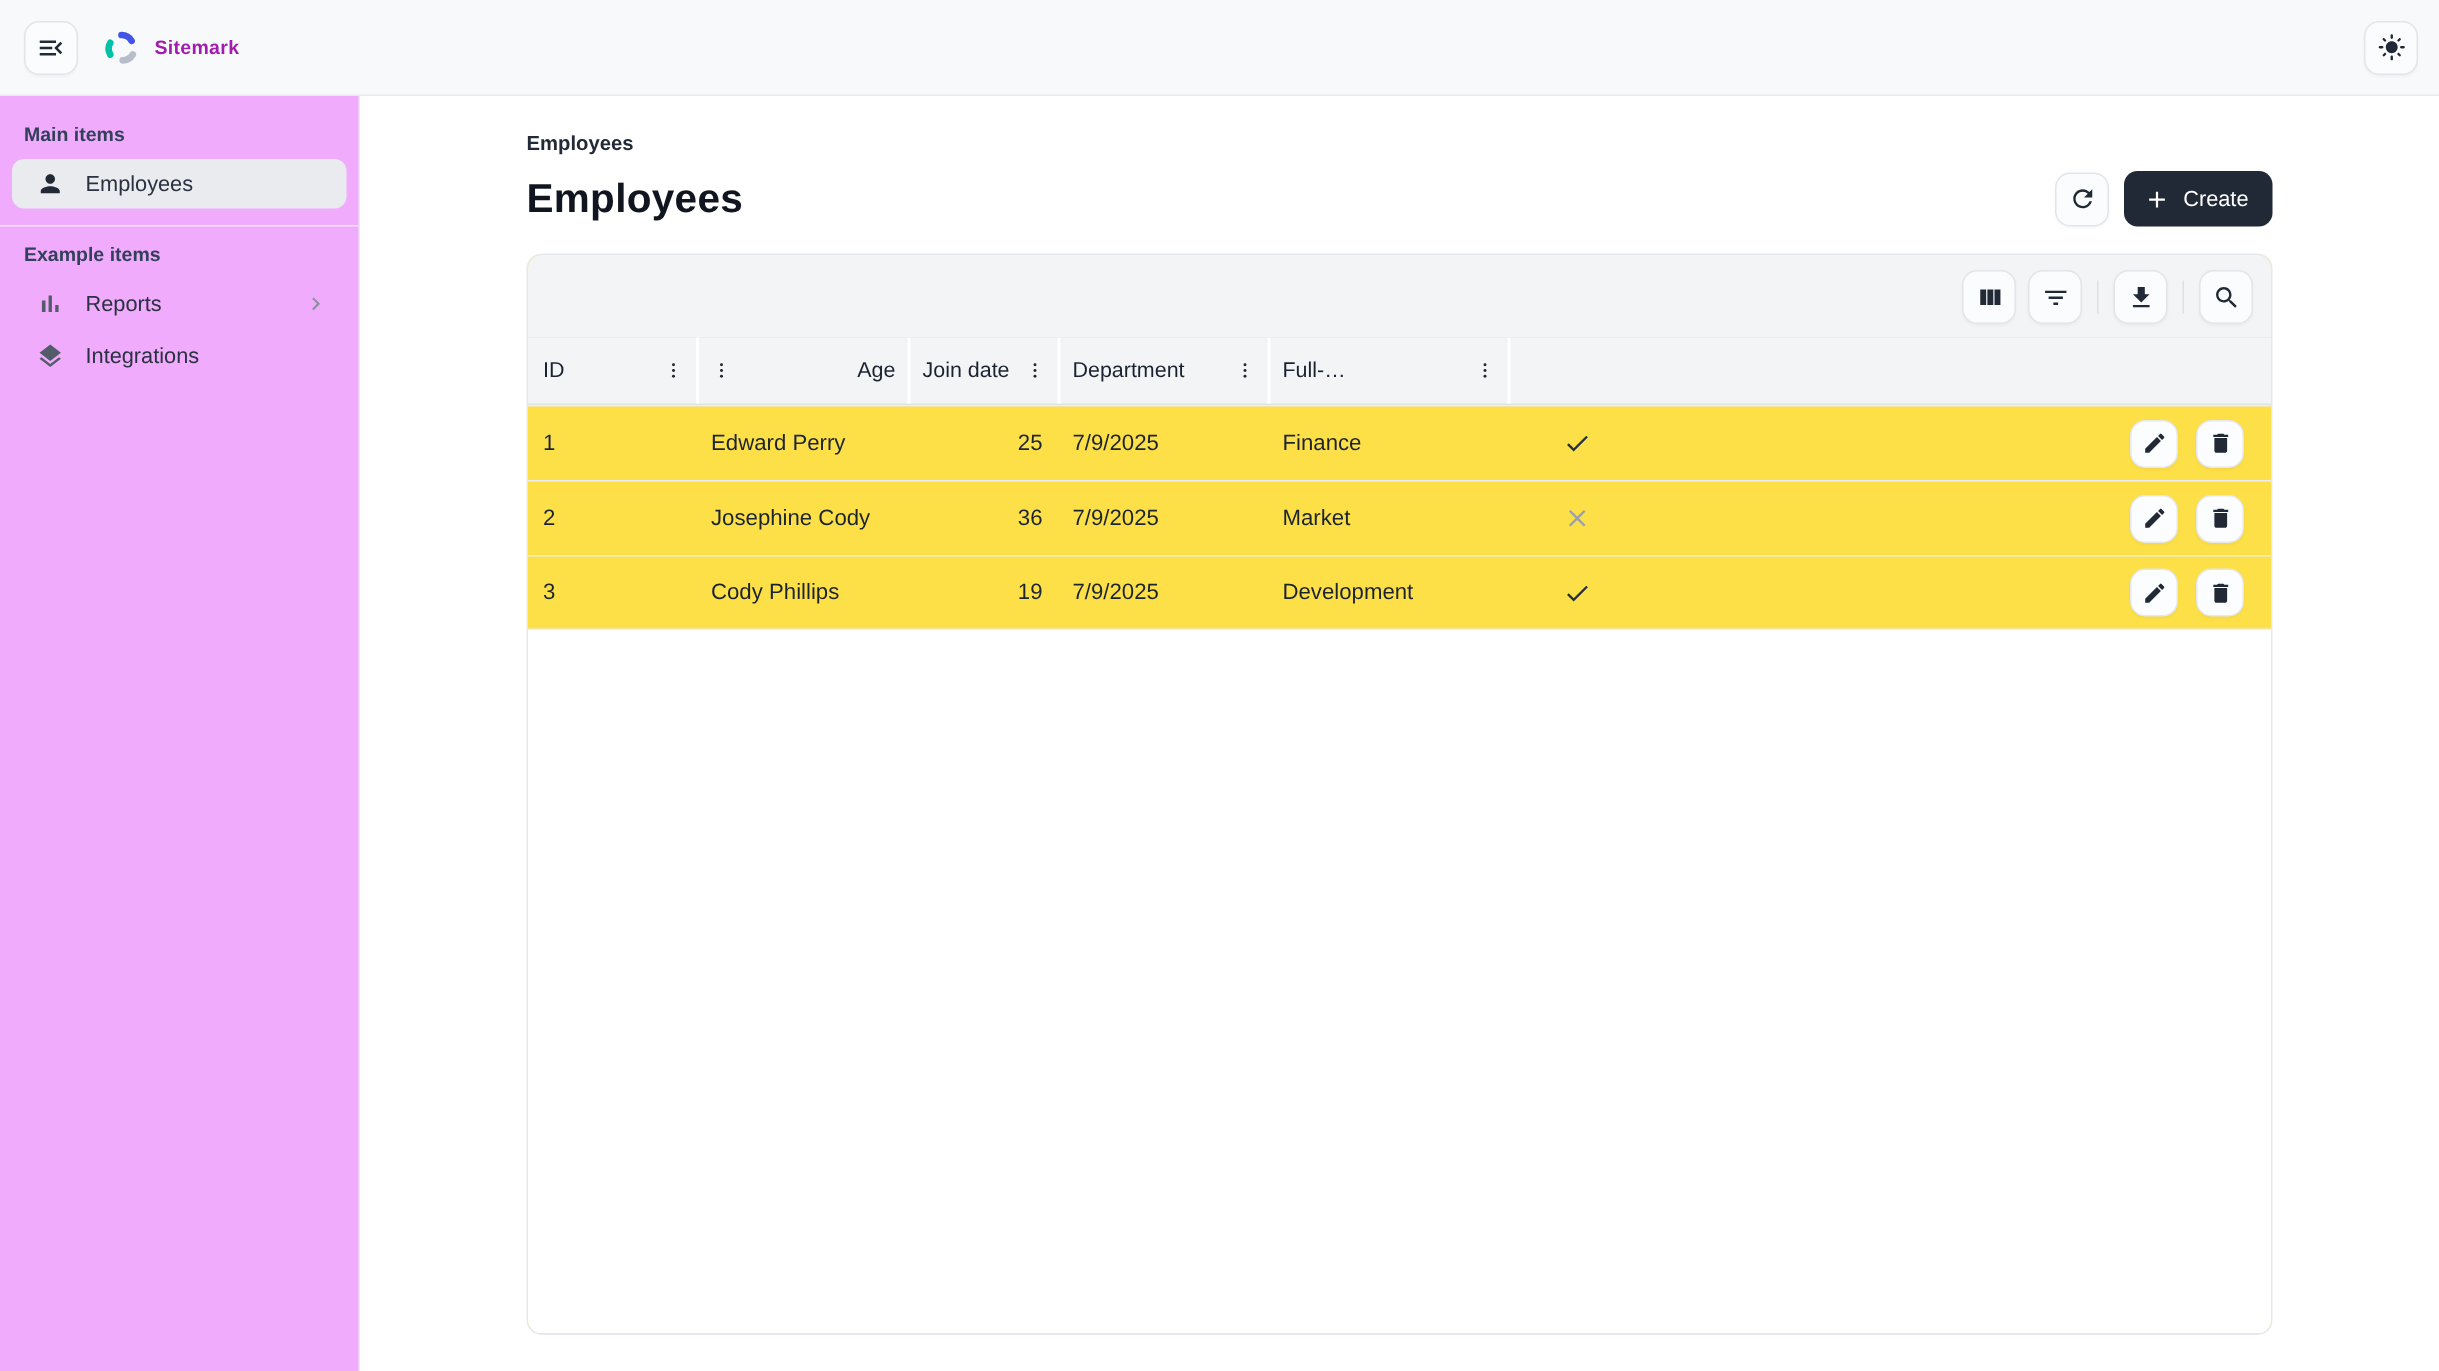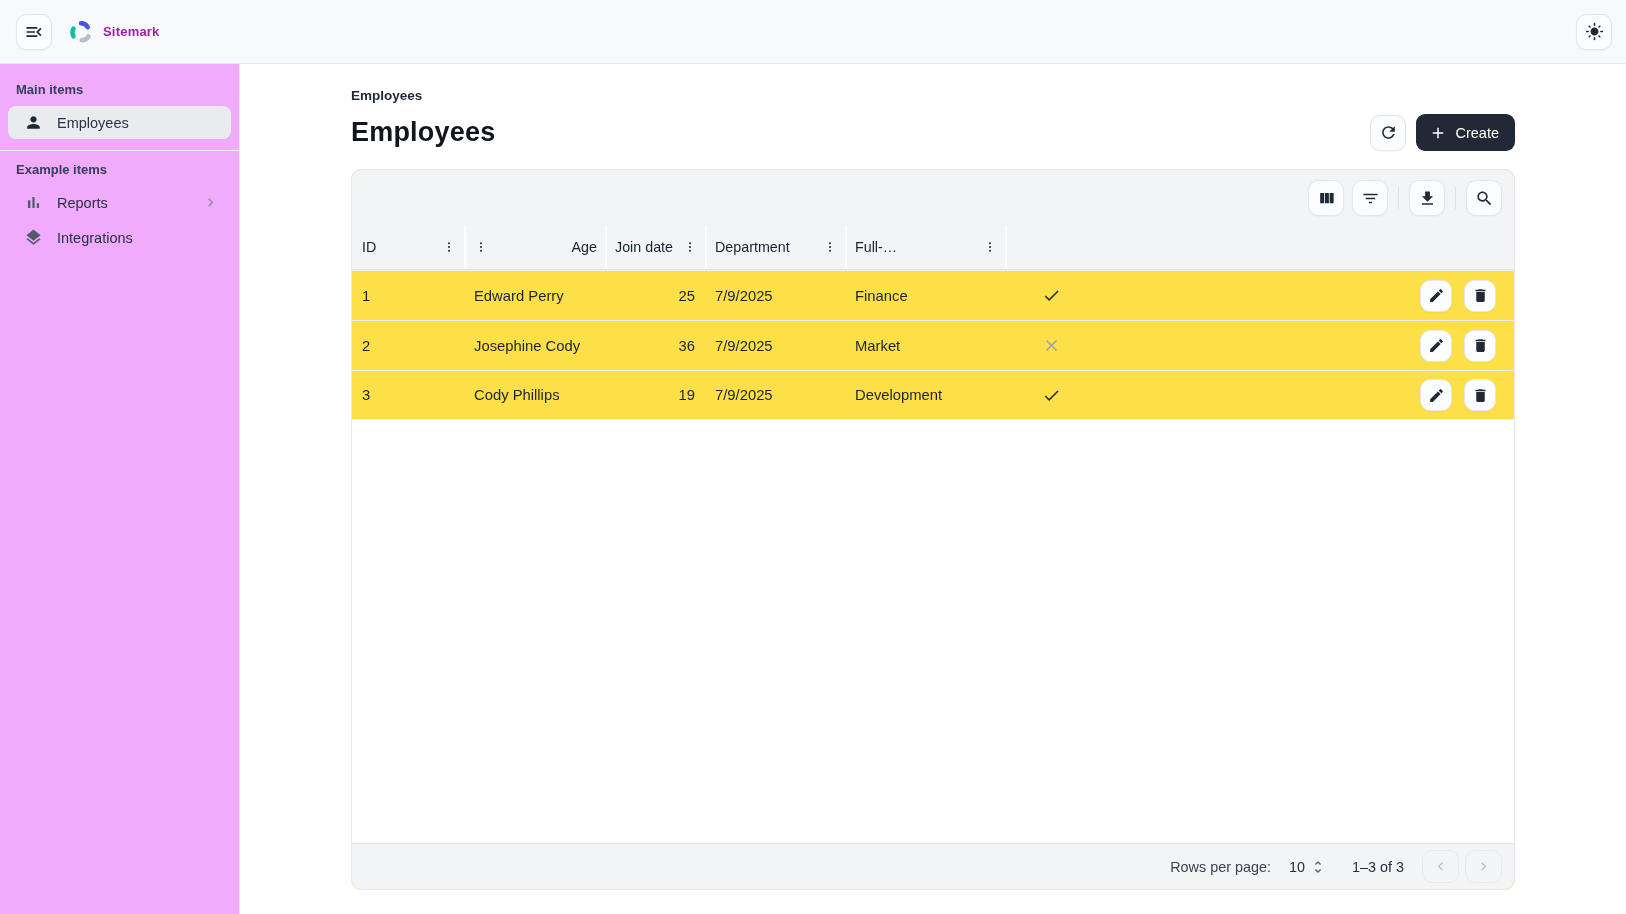--- a/index.html
+++ b/index.html
@@ -371,40 +371,18 @@
               <button class="row-btn">
                   <svg class="ic" width="17" height="17" viewBox="0 0 24 24">
                     <use href="#i-trash"></use>
                   </svg>
                 </button>
             </div>
           </div>
 
           <div class="grid-fill"></div>
 
-          <div class="grid-footer">
-            <span class="rpp-label">Rows per page:</span>
-            <div class="rpp-select">
-              <span class="rpp-value">10</span>
-              <svg class="ic" width="16" height="16" viewBox="0 0 24 24" style="color:#57606E">
-                  <use href="#i-unfold"></use>
-                </svg>
-            </div>
-            <span class="range-label">1–3 of 3</span>
-            <div class="pg-btns">
-              <button class="pg-btn">
-                <svg class="ic" width="17" height="17" viewBox="0 0 24 24">
-                    <use href="#i-chev-left"></use>
-                  </svg>
-              </button>
-              <button class="pg-btn">
-                <svg class="ic" width="17" height="17" viewBox="0 0 24 24">
-                    <use href="#i-chev-right"></use>
-                  </svg>
-              </button>
-            </div>
-          </div>
 
         </section>
       </div>
     </main>
   </div>
 </div>
 
 </body></html>

